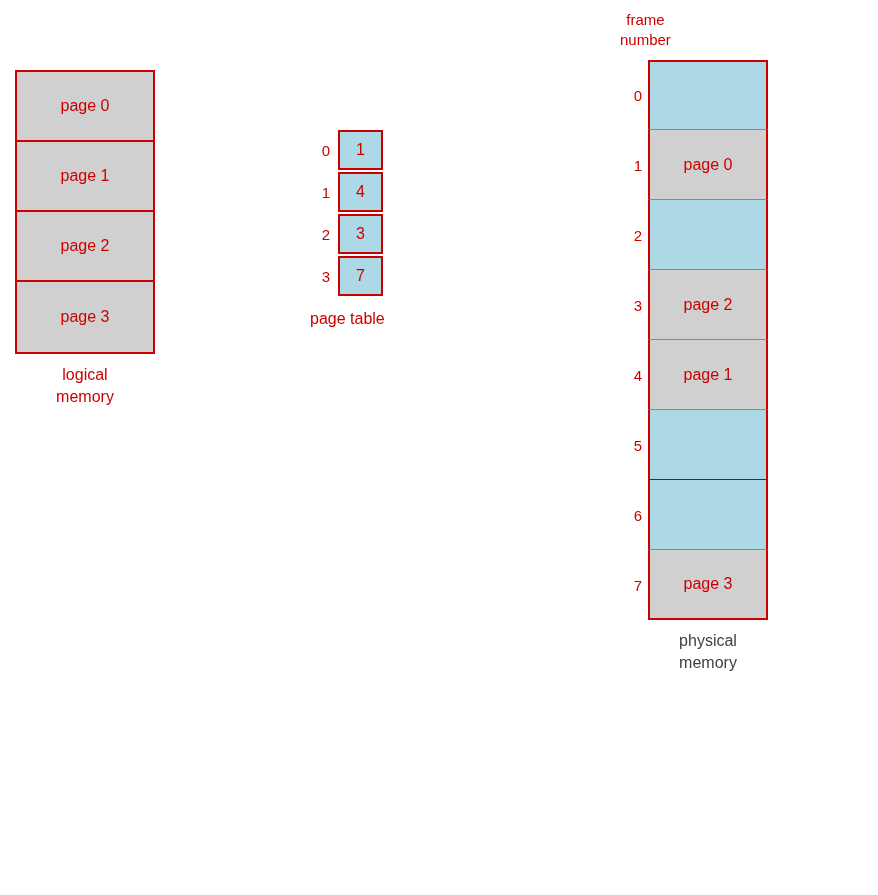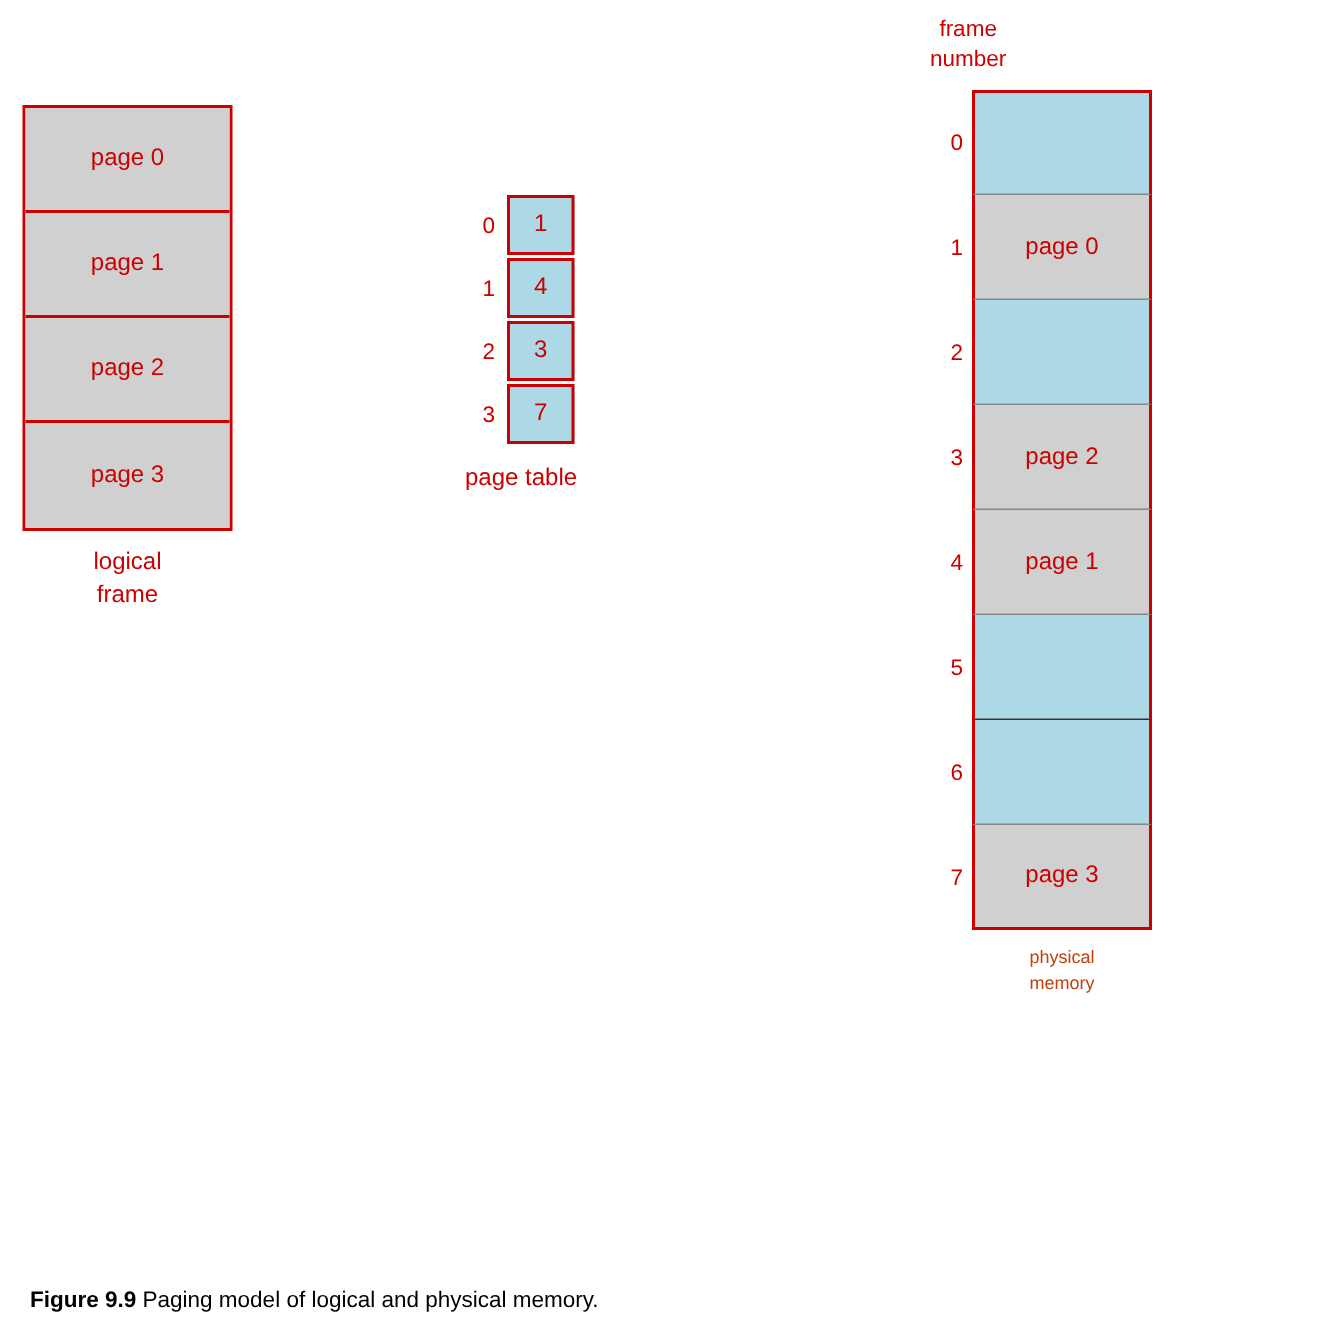--- a/index.html
+++ b/index.html
@@ -130,22 +130,22 @@
 
     .physical-row-wrapper {
       display: flex;
       align-items: center;
       height: 70px;
     }
 
     .physical-memory-label {
       margin-top: 10px;
       text-align: center;
-      color: #c2410c;
-      font-size: 12px;
+      color: #404040;
+      font-size: 16px;
       line-height: 1.4;
       margin-left: 28px;
       width: 120px;
     }
 
     
     .figure-caption {
       position: absolute;
       bottom: 20px;
       left: 20px;
@@ -174,21 +174,21 @@
         <span>page 1</span>
       </div>
       <div class="logical-page">
         <span>page 2</span>
       </div>
       <div class="logical-page" style="border-bottom:none;">
         <span>page 3</span>
       </div>
     </div>
     <div class="logical-memory-label" style="white-space:pre-line;">logical
-frame</div>
+memory</div>
   </div>
 
   <div class="page-table-container">
     <div class="page-table-rows">
       <div class="page-table-row">
         <span class="pt-index">0</span>
         <div class="pt-cell">1</div>
       </div>
       <div class="page-table-row">
         <span class="pt-index">1</span>
@@ -246,17 +246,14 @@
 
       <div class="physical-row-wrapper">
         <span class="pf-number">7</span>
         <div style="width:120px; height:70px; background:#d0d0d0; border:2px solid #cc0000; border-top:none; display:flex; align-items:center; justify-content:center; color:#cc0000; font-size:16px;">page 3</div>
       </div>
     </div>
     <div class="physical-memory-label" style="white-space:pre-line;">physical
 memory</div>
   </div>
 
-  <div class="figure-caption">
-    <strong>Figure 9.9</strong><span>  Paging model of logical and physical memory.</span>
-  </div>
 
 </div>
 
 </body></html>

